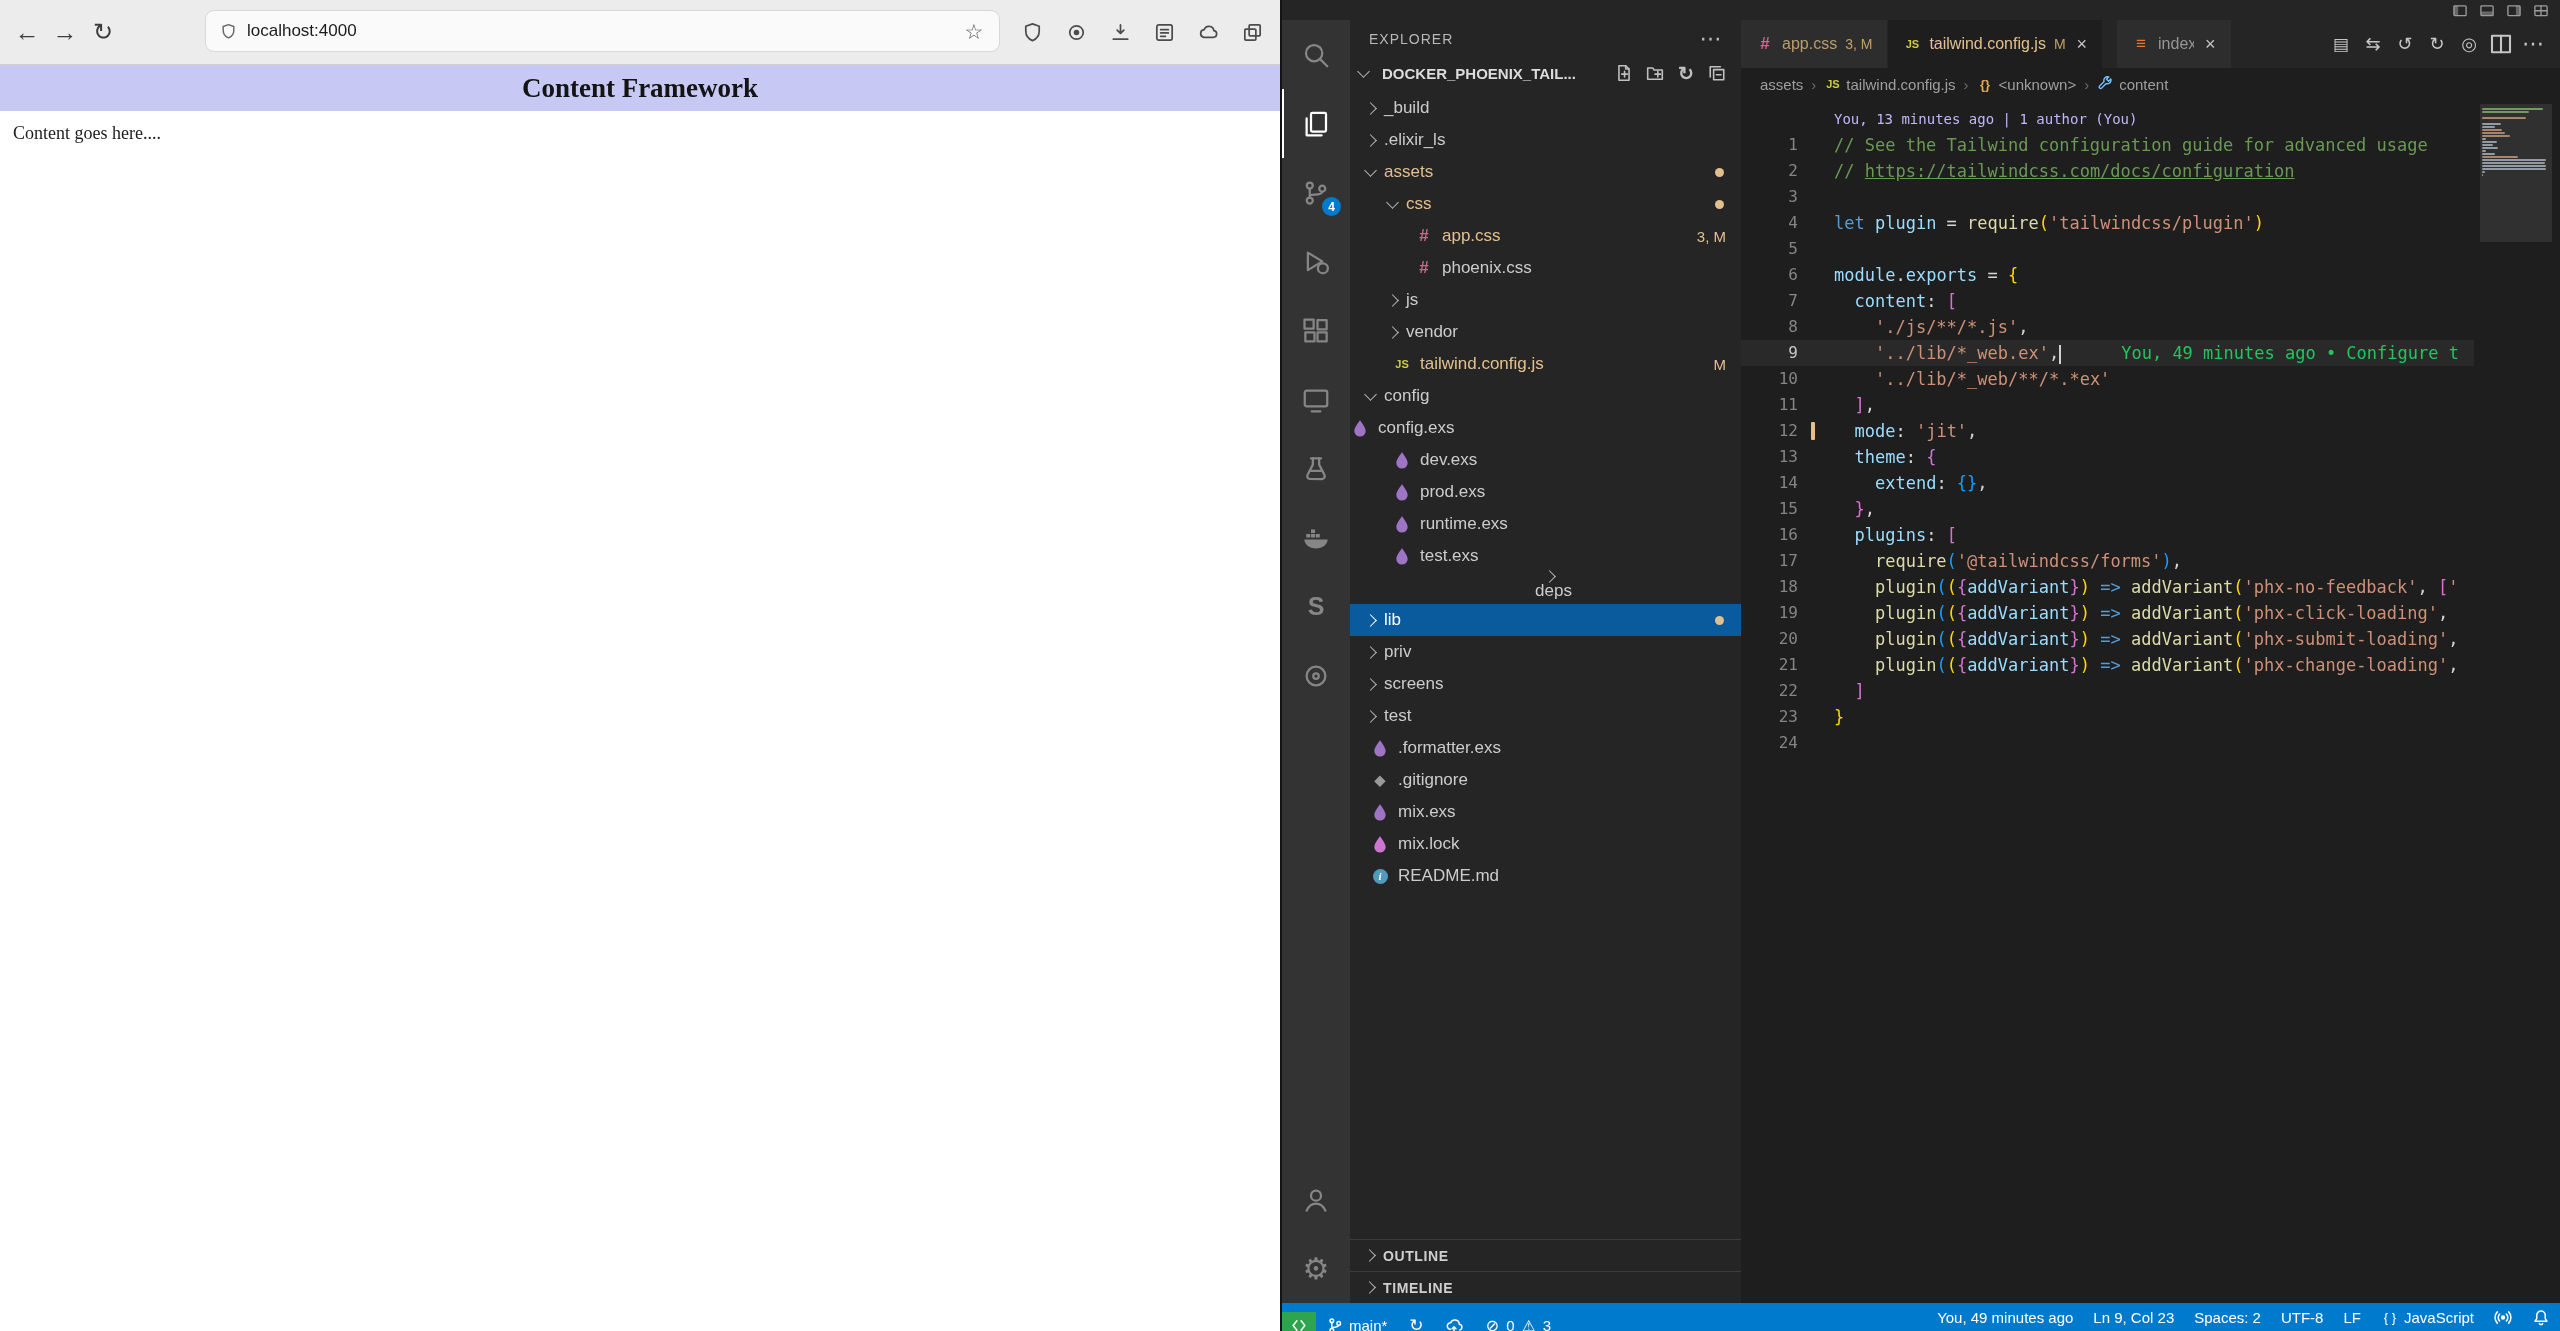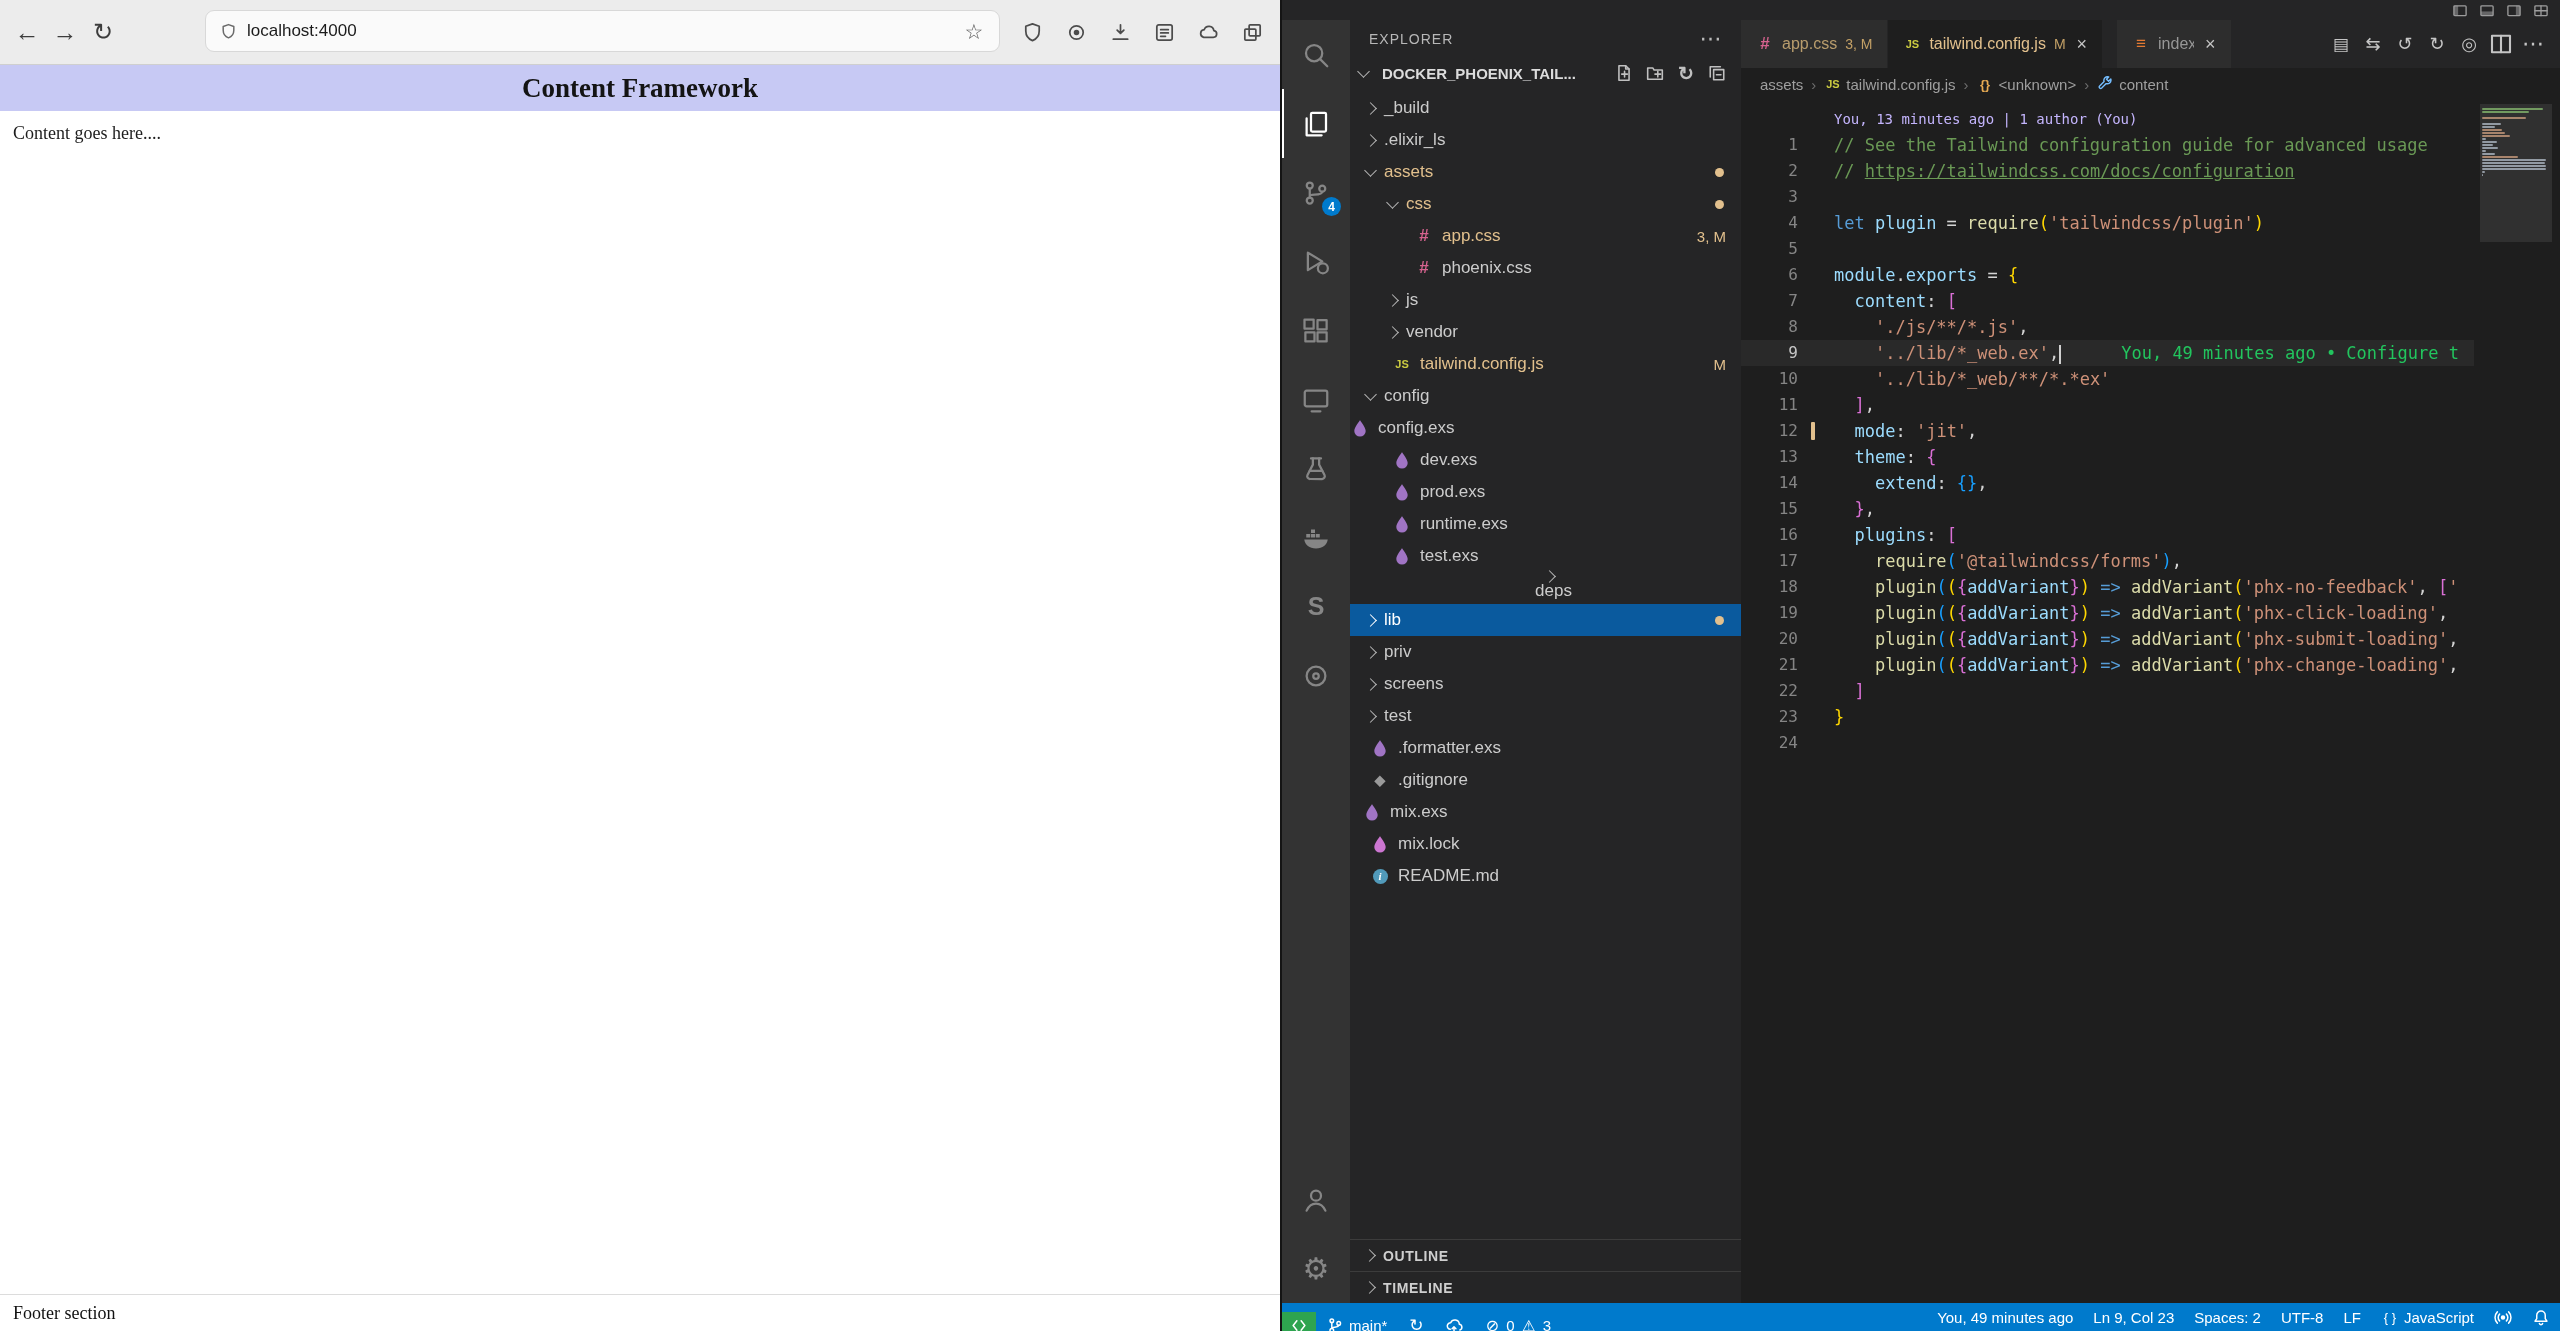--- a/index.html
+++ b/index.html
@@ -175,21 +175,20 @@
               <rect x="8.5" y="4" width="11.5" height="11.5" rx="1"></rect>
               <rect x="4" y="8.5" width="11.5" height="11.5" rx="1"></rect>
             </svg>
           </span>
         </div>
     </div>
     <div class="banner">
       <h1>Content Framework</h1>
     </div>
     <div class="page-body">Content goes here....</div>
-    <div class="b-footer">Footer section</div>
   </section>
 
   <section class="vscode">
     <div class="titlebar">
       <div class="title-icons" id="title-icons">
           <span class="icon ">
             <svg viewBox="0 0 16 16" fill="none" stroke="currentColor" stroke-width="1.4" stroke-linecap="round" stroke-linejoin="round" style="width:100%;height:100%;display:block">
               <rect x="1.5" y="3" width="13" height="10.5" rx="1"></rect>
               <rect x="1.5" y="3" width="4.5" height="10.5" fill="currentColor" stroke="none" opacity=".55"></rect>
             </svg>
@@ -474,21 +473,21 @@
                 </svg>
               </span>
               <span class="label">.formatter.exs</span>
             </div>
             <div class="trow" style="padding-left: 20px;">
               <span class="ficon">
                 <span class="fi fi-git">◆</span>
               </span>
               <span class="label">.gitignore</span>
             </div>
-            <div class="trow" style="padding-left: 12px;">
+            <div class="trow" style="padding-left: 20px;">
               <span class="ficon">
                 <svg viewBox="0 0 16 16" style="width:100%;height:100%;display:block">
                   <path d="M8 1C8 1 3.2 7 3.2 10a4.8 4.8 0 0 0 9.6 0C12.8 7 8 1 8 1z" fill="#a074c4"></path>
                 </svg>
               </span>
               <span class="label">mix.exs</span>
             </div>
             <div class="trow" style="padding-left: 20px;">
               <span class="ficon">
                 <svg viewBox="0 0 16 16" style="width:100%;height:100%;display:block">

